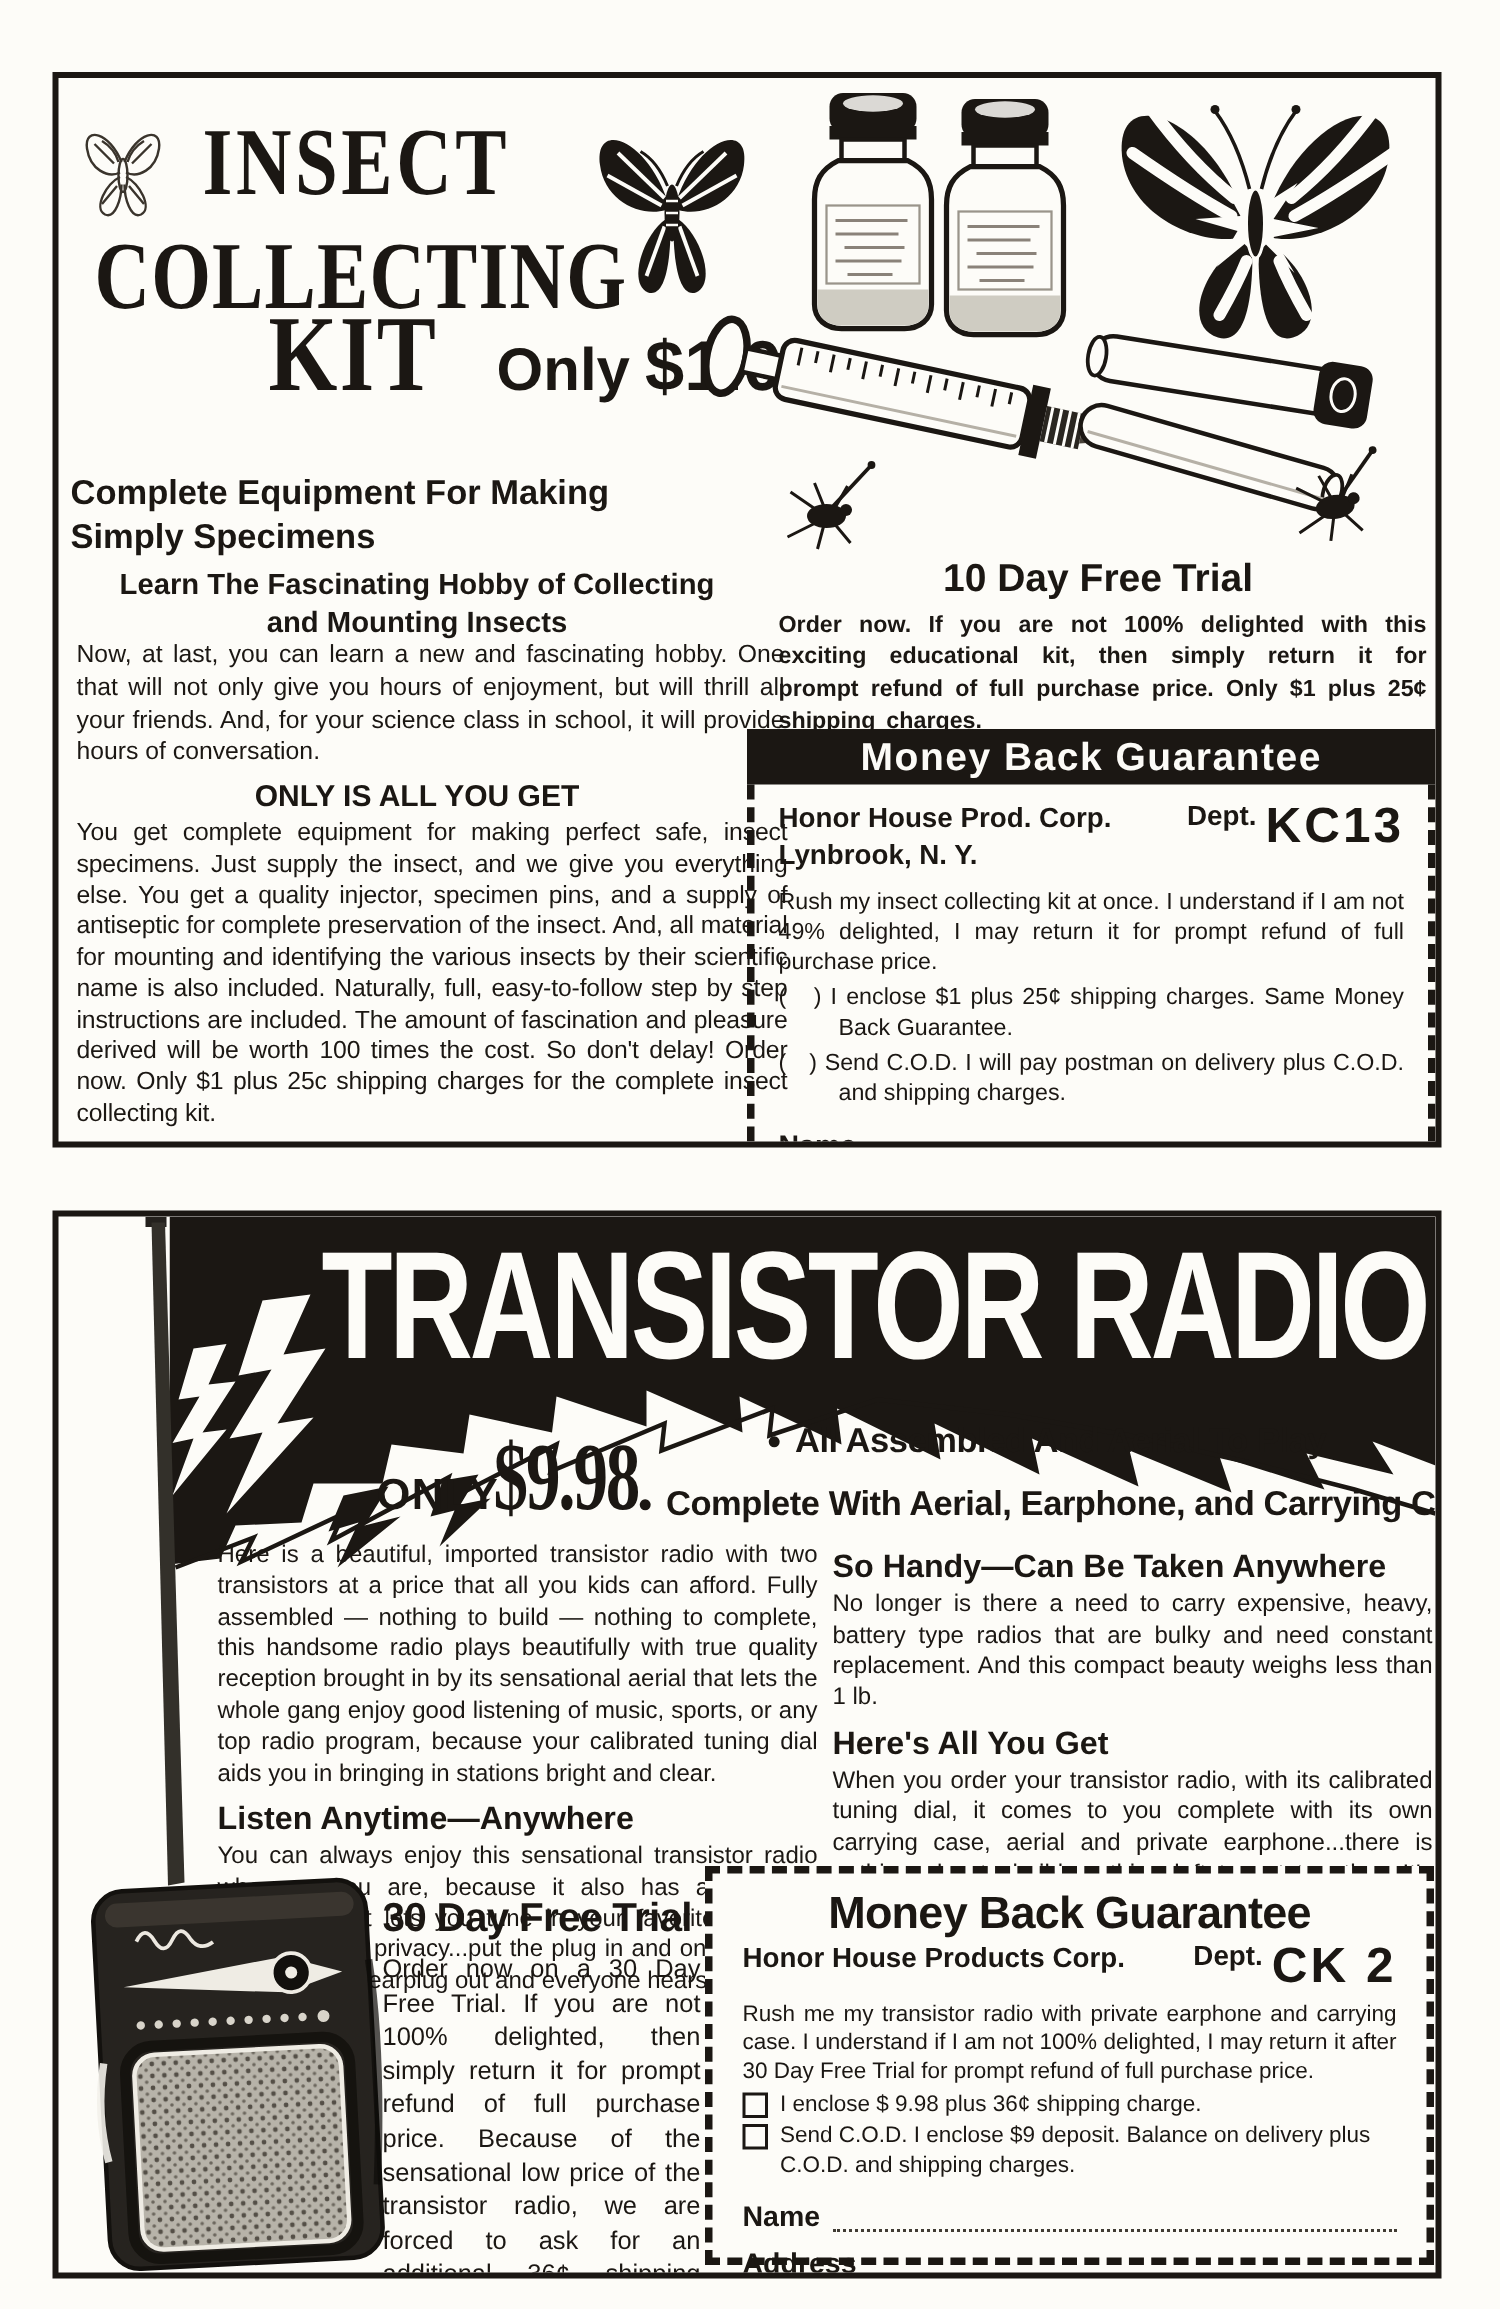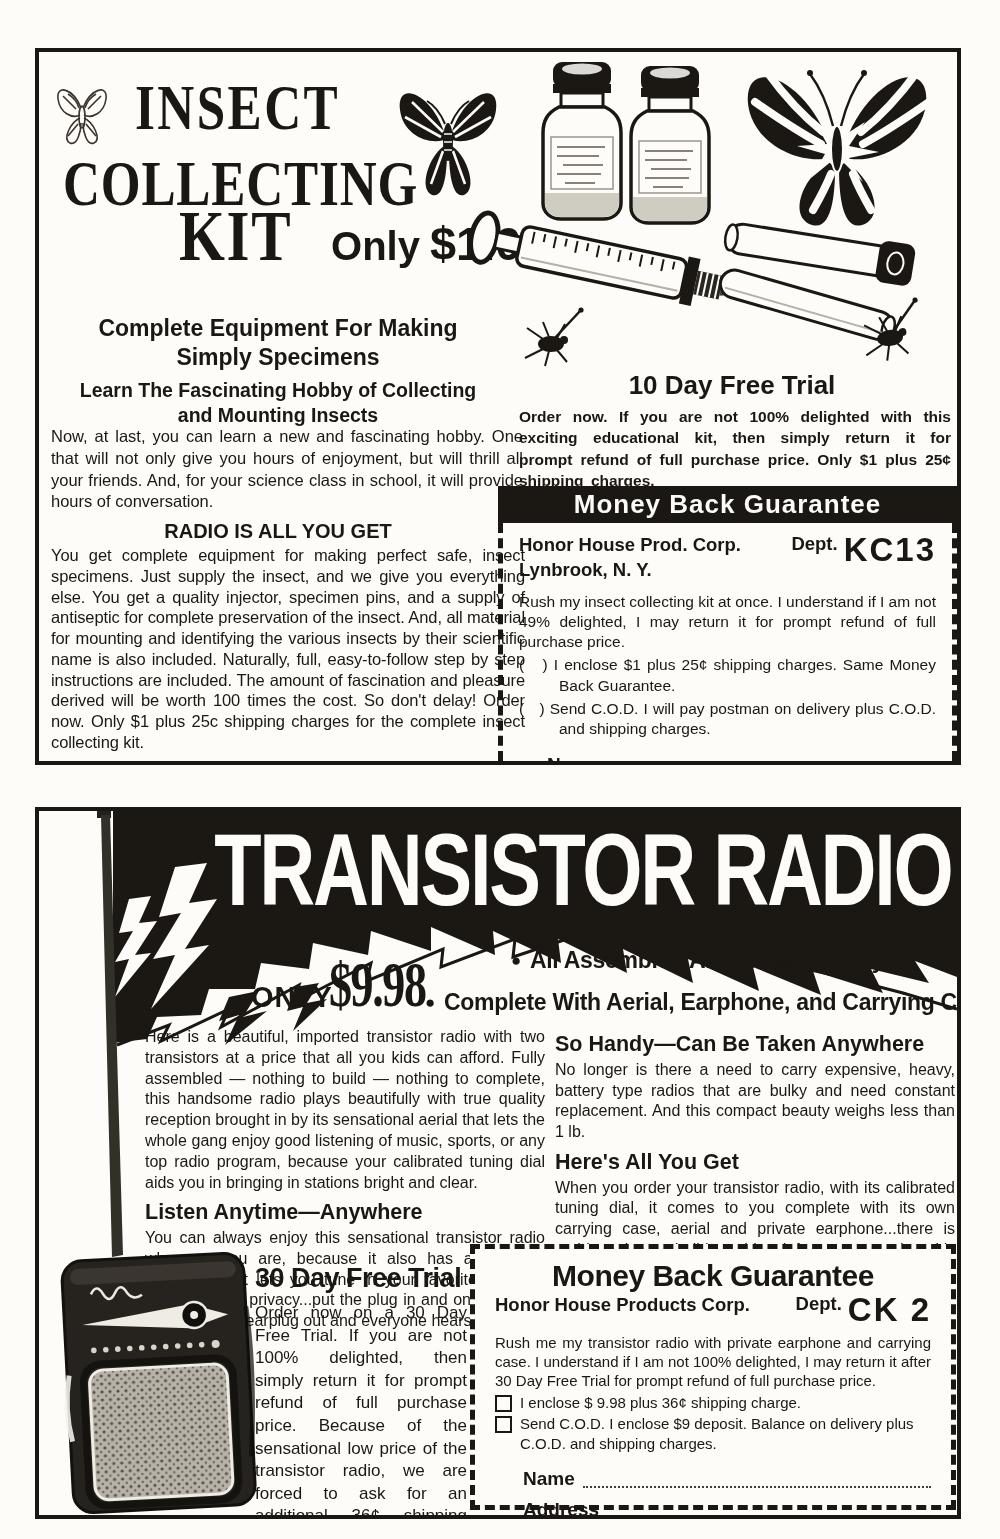--- a/index.html
+++ b/index.html
@@ -15,40 +15,40 @@
   #radio-box{left:35px;top:807px;width:926px;height:712px;}
 
   
   .ins-display{font-family:"Liberation Serif",serif;font-weight:700;line-height:1;transform-origin:left top;}
   #ins-t1{left:96px;top:24px;font-size:64px;letter-spacing:3px;transform:scaleX(.80);}
   #ins-t2{left:24px;top:100px;font-size:64px;letter-spacing:1px;transform:scaleX(.80);}
   #ins-t3row{left:140px;top:148px;display:flex;align-items:baseline;}
   #ins-t3{font-family:"Liberation Serif",serif;font-weight:700;font-size:72px;line-height:1;transform:scaleX(.82);transform-origin:left bottom;letter-spacing:2px;}
   #ins-only{font-size:40px;font-weight:700;margin-left:14px;}
   #ins-price{font-size:47px;font-weight:700;margin-left:10px;}
-  #ins-sub{left:8px;top:262px;width:462px;text-align:center;font-weight:700;font-size:23px;line-height:1.25;}
+  #ins-sub{left:8px;top:262px;width:462px;font-weight:700;font-size:23px;line-height:1.25;}
   #ins-tag{left:8px;top:326px;width:462px;text-align:center;font-weight:700;font-size:19.5px;line-height:1.3;}
   #ins-intro{left:12px;top:374px;width:472px;font-size:16.5px;line-height:1.32;text-align:justify;}
   #ins-here{left:8px;top:468px;width:462px;text-align:center;font-weight:700;font-size:20px;}
   #ins-body{left:12px;top:493px;width:474px;font-size:16.5px;line-height:1.26;text-align:justify;letter-spacing:-.1px;}
   #ins-trial-h{left:470px;top:318px;width:446px;text-align:center;font-weight:700;font-size:26px;}
   #ins-trial-b{left:480px;top:354px;width:432px;font-weight:700;font-size:15.5px;line-height:1.38;text-align:justify;word-spacing:3px;}
   #ins-bar{left:459px;top:434px;width:459px;height:37px;background:#1b1713;color:#fcfbf7;
            text-align:center;font-weight:700;font-size:26px;line-height:36px;letter-spacing:1px;}
   #ins-coupon{left:459px;top:471px;width:459px;height:238px;border-left:5px dashed #1b1713;border-right:5px dashed #1b1713;
               box-sizing:border-box;padding:10px 16px 0 16px;}
   .co-head{display:flex;justify-content:space-between;align-items:flex-start;}
   .co-company{font-weight:700;font-size:18.5px;line-height:1.35;}
   .co-dept{display:flex;align-items:flex-start;white-space:nowrap;}
   .co-dept .dl{font-weight:700;font-size:18.5px;}
   .co-dept .dc{font-weight:700;font-size:33px;letter-spacing:2px;margin-left:6px;line-height:1;}
   .co-body{font-size:15.5px;line-height:1.3;text-align:justify;margin-top:9px;}
   .co-opt{font-size:15.5px;line-height:1.3;margin-top:3px;padding-left:40px;text-indent:-40px;text-align:justify;}
   .fill-row{display:flex;align-items:flex-end;margin-top:16px;}
-  .fill-label{font-weight:700;font-size:19px;line-height:1;margin-left:28px;}
+  .fill-label{font-weight:700;font-size:19px;line-height:1;}
   .fill-line{flex:1;margin-left:8px;height:14px;border-bottom:2px dashed #413c34;}
   .fill-line.dotted{border-bottom:2px dotted #413c34;}
 
   
   #radio-title{left:74px;top:8px;width:844px;text-align:center;color:#fdfcf8;font-weight:700;
                font-size:102px;line-height:1;letter-spacing:-3px;transform:scaleX(.76);transform-origin:center top;white-space:nowrap;}
   .r-bullet{font-weight:700;font-size:23px;letter-spacing:-.3px;white-space:nowrap;display:flex;align-items:center;}
   .r-bullet .glyph{font-size:17px;margin-right:9px;}
   #r-b1{left:472px;top:136px;}
   #r-b2{left:386px;top:178px;}
@@ -210,21 +210,21 @@
 
   <div class="abs" id="ins-sub">
     <div>Complete Equipment For Making</div>
     <div>Simply Specimens</div>
   </div>
   <div class="abs" id="ins-tag">
     <div>Learn The Fascinating Hobby of Collecting</div>
     <div>and Mounting Insects</div>
   </div>
   <div class="abs" id="ins-intro">Now, at last, you can learn a new and fascinating hobby. One that will not only give you hours of enjoyment, but will thrill all your friends. And, for your science class in school, it will provide hours of conversation.</div>
-  <div class="abs" id="ins-here">RADIO IS ALL YOU GET</div>
+  <div class="abs" id="ins-here">ONLY IS ALL YOU GET</div>
   <div class="abs" id="ins-body">You get complete equipment for making perfect safe, insect specimens. Just supply the insect, and we give you everything else. You get a quality injector, specimen pins, and a supply of antiseptic for complete preservation of the insect. And, all material for mounting and identifying the various insects by their scientific name is also included. Naturally, full, easy-to-follow step by step instructions are included. The amount of fascination and pleasure derived will be worth 100 times the cost. So don't delay! Order now. Only $1 plus 25c shipping charges for the complete insect collecting kit.</div>
 
   <div class="abs" id="ins-trial-h">10 Day Free Trial</div>
   <div class="abs" id="ins-trial-b">Order now. If you are not 100% delighted with this exciting educational kit, then simply return it for prompt refund of full purchase price. Only $1 plus 25¢ shipping charges.</div>
   <div class="abs" id="ins-bar">Money Back Guarantee</div>
 
   <div class="abs" id="ins-coupon">
     <div class="co-head">
       <div class="co-company">
         <div>Honor House Prod. Corp.</div>

